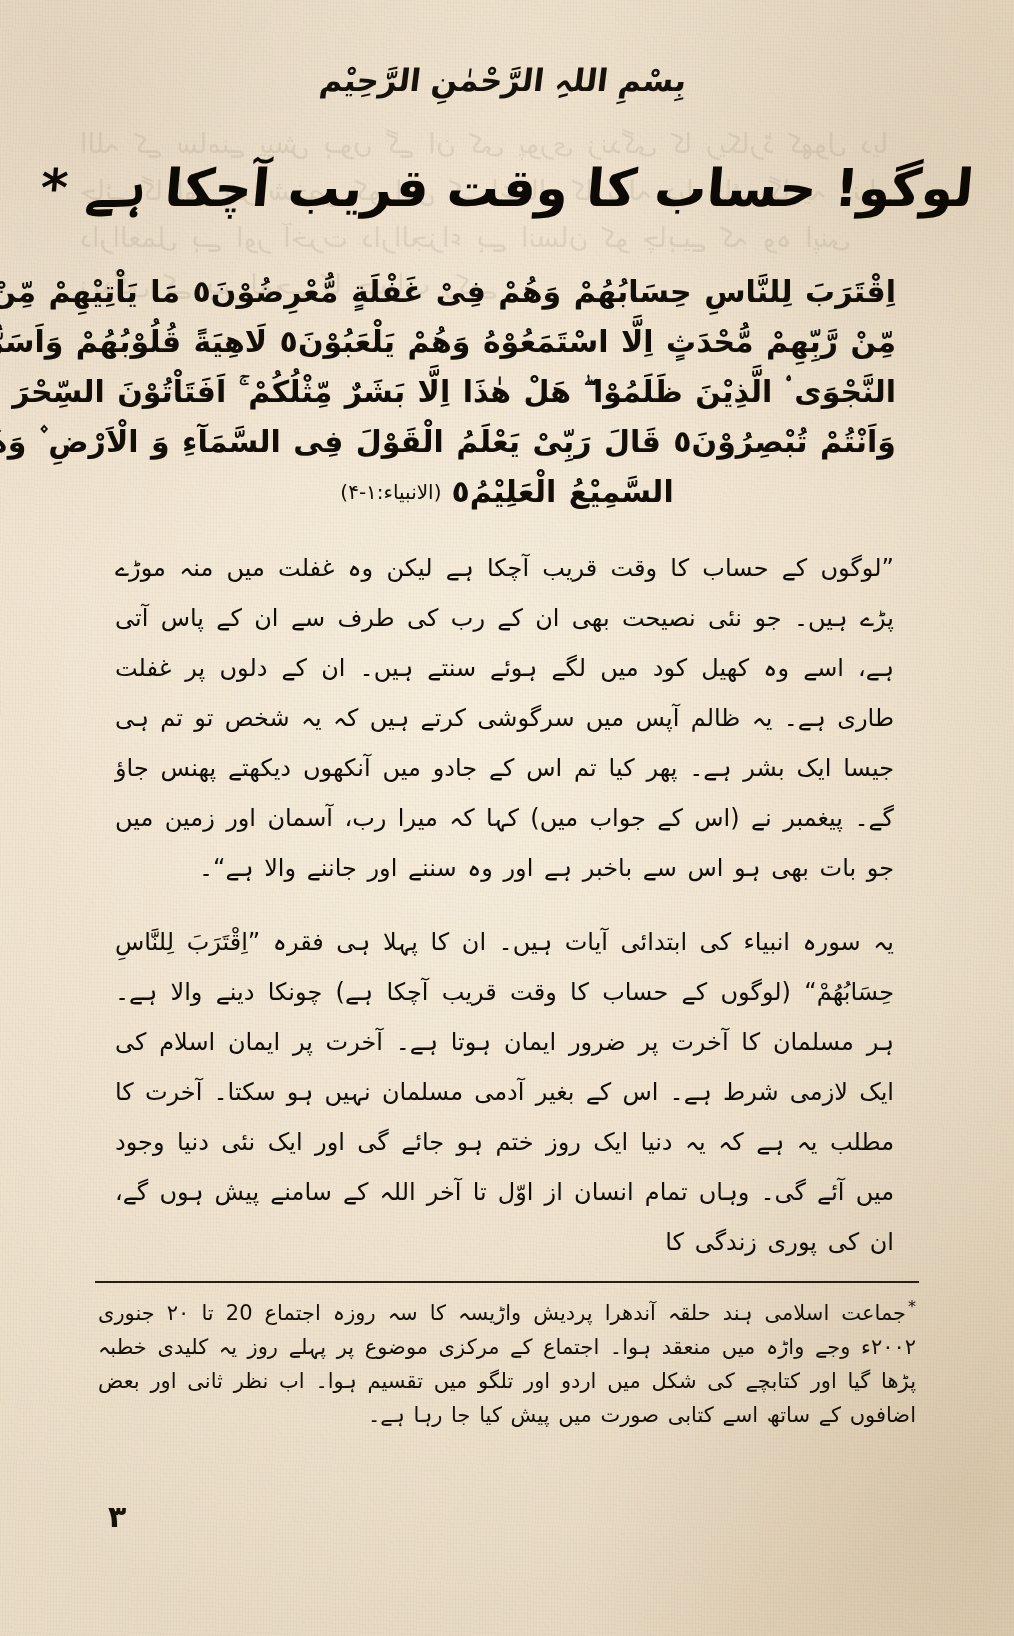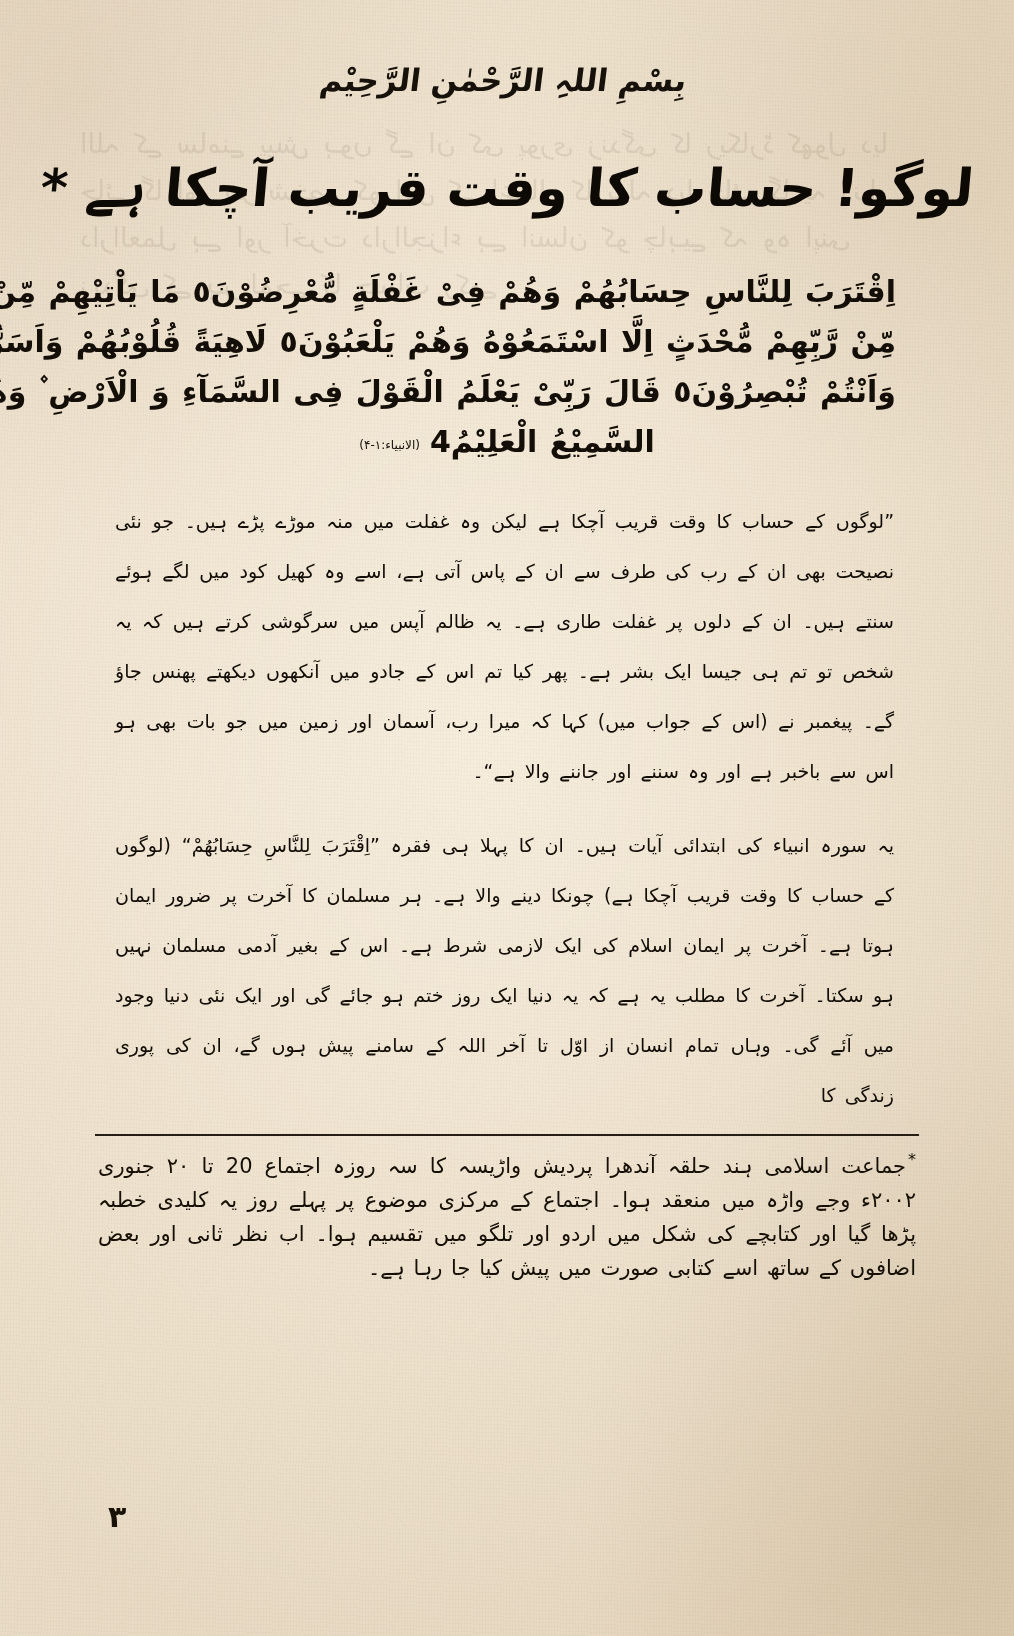--- a/index.html
+++ b/index.html
@@ -102,30 +102,30 @@
     color: #17120b;
     font-family: "DejaVu Sans", "DejaVu Serif", sans-serif;
     word-spacing: 2px;
   }
   .verse-line { white-space: nowrap; }
   .verse-last {
     display: block;
     text-align: center;
   }
   .verse-ref {
-    font-size: 12px;
+    font-size: 20px;
     font-weight: normal;
     padding-right: 10px;
     vertical-align: 3px;
   }
 
   
   .para {
     margin: 22px 120px 0 115px;
-    font-size: 19px;
+    font-size: 24px;
     line-height: 50px;
     text-align: justify;
     text-align-last: right;
     color: #15110a;
     font-family: "DejaVu Sans", sans-serif;
     word-spacing: 3px;
   }
   .para.translation {
     margin-top: 26px;
   }
@@ -182,23 +182,24 @@
 
   <div class="content">
 
     <div class="bismillah">بِسْمِ اللہِ الرَّحْمٰنِ الرَّحِیْم</div>
 
     <h1 class="title">لوگو! حساب کا وقت قریب آچکا ہے *</h1>
 
     <div class="verse-block">
       <div class="verse-line">اِقْتَرَبَ لِلنَّاسِ حِسَابُهُمْ وَهُمْ فِىْ غَفْلَةٍ مُّعْرِضُوْنَ٥ مَا يَاْتِيْهِمْ مِّنْ ذِكْرٍ</div>
       <div class="verse-line">مِّنْ رَّبِّهِمْ مُّحْدَثٍ اِلَّا اسْتَمَعُوْهُ وَهُمْ يَلْعَبُوْنَ٥ لَاهِيَةً قُلُوْبُهُمْ وَاَسَرُّوا</div>
+      <div class="verse-line">النَّجْوَى ۟ الَّذِيْنَ ظَلَمُوْا ۖ هَلْ هٰذَا اِلَّا بَشَرٌ مِّثْلُكُمْ ۚ اَفَتَاْتُوْنَ السِّحْرَ</div>
       <div class="verse-line">وَاَنْتُمْ تُبْصِرُوْنَ٥ قَالَ رَبِّىْ يَعْلَمُ الْقَوْلَ فِى السَّمَآءِ وَ الْاَرْضِ ۫ وَهُوَ</div>
       <div class="verse-last">
-        <span>السَّمِيْعُ الْعَلِيْمُ4</span><span class="verse-ref">(الانبیاء:۱-۴)</span>
+        <span>السَّمِيْعُ الْعَلِيْمُ٥</span><span class="verse-ref">(الانبیاء:۱-۴)</span>
       </div>
     </div>
 
     <p class="para translation">”لوگوں کے حساب کا وقت قریب آچکا ہے لیکن وہ غفلت میں منہ موڑے پڑے ہیں۔ جو نئی نصیحت بھی ان کے رب کی طرف سے ان کے پاس آتی ہے، اسے وہ کھیل کود میں لگے ہوئے سنتے ہیں۔ ان کے دلوں پر غفلت طاری ہے۔ یہ ظالم آپس میں سرگوشی کرتے ہیں کہ یہ شخص تو تم ہی جیسا ایک بشر ہے۔ پھر کیا تم اس کے جادو میں آنکھوں دیکھتے پھنس جاؤ گے۔ پیغمبر نے (اس کے جواب میں) کہا کہ میرا رب، آسمان اور زمین میں جو بات بھی ہو اس سے باخبر ہے اور وہ سننے اور جاننے والا ہے“۔</p>
 
     <p class="para commentary">یہ سورہ انبیاء کی ابتدائی آیات ہیں۔ ان کا پہلا ہی فقرہ ”اِقْتَرَبَ لِلنَّاسِ حِسَابُهُمْ“ (لوگوں کے حساب کا وقت قریب آچکا ہے) چونکا دینے والا ہے۔ ہر مسلمان کا آخرت پر ضرور ایمان ہوتا ہے۔ آخرت پر ایمان اسلام کی ایک لازمی شرط ہے۔ اس کے بغیر آدمی مسلمان نہیں ہو سکتا۔ آخرت کا مطلب یہ ہے کہ یہ دنیا ایک روز ختم ہو جائے گی اور ایک نئی دنیا وجود میں آئے گی۔ وہاں تمام انسان از اوّل تا آخر اللہ کے سامنے پیش ہوں گے، ان کی پوری زندگی کا</p>
 
     <hr class="footnote-rule">
     <p class="footnote"><span class="footnote-marker">*</span><span>جماعت اسلامی ہند حلقہ آندھرا پردیش واڑیسہ کا سہ روزہ اجتماع 20 تا ۲۰ جنوری ۲۰۰۲ء وجے واڑہ میں منعقد ہوا۔ اجتماع کے مرکزی موضوع پر پہلے روز یہ کلیدی خطبہ پڑھا گیا اور کتابچے کی شکل میں اردو اور تلگو میں تقسیم ہوا۔ اب نظر ثانی اور بعض اضافوں کے ساتھ اسے کتابی صورت میں پیش کیا جا رہا ہے۔</span></p>
 

